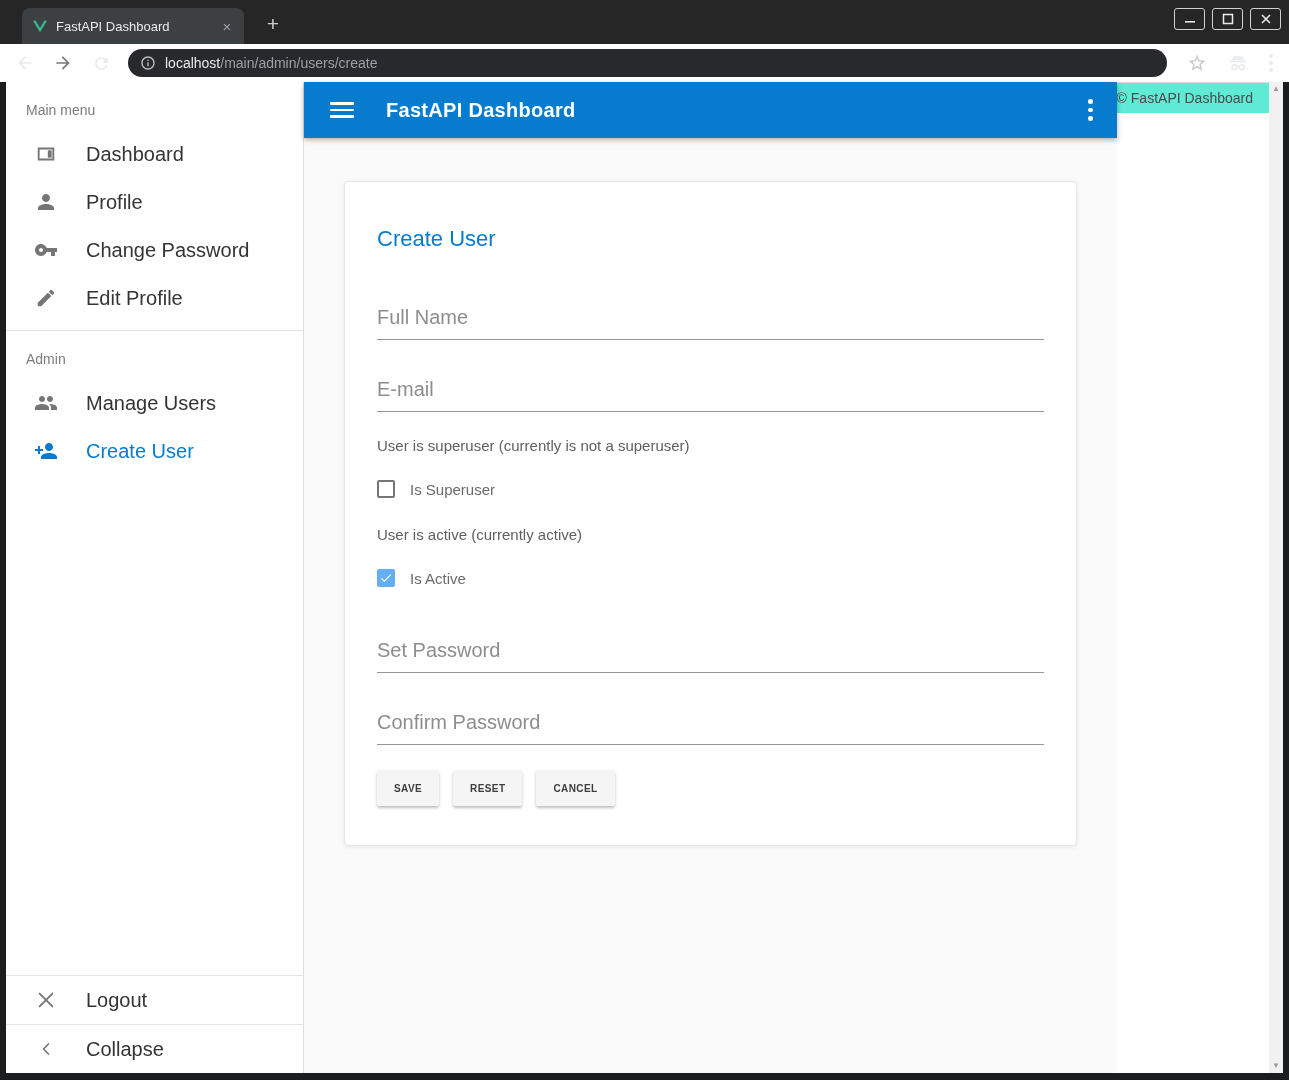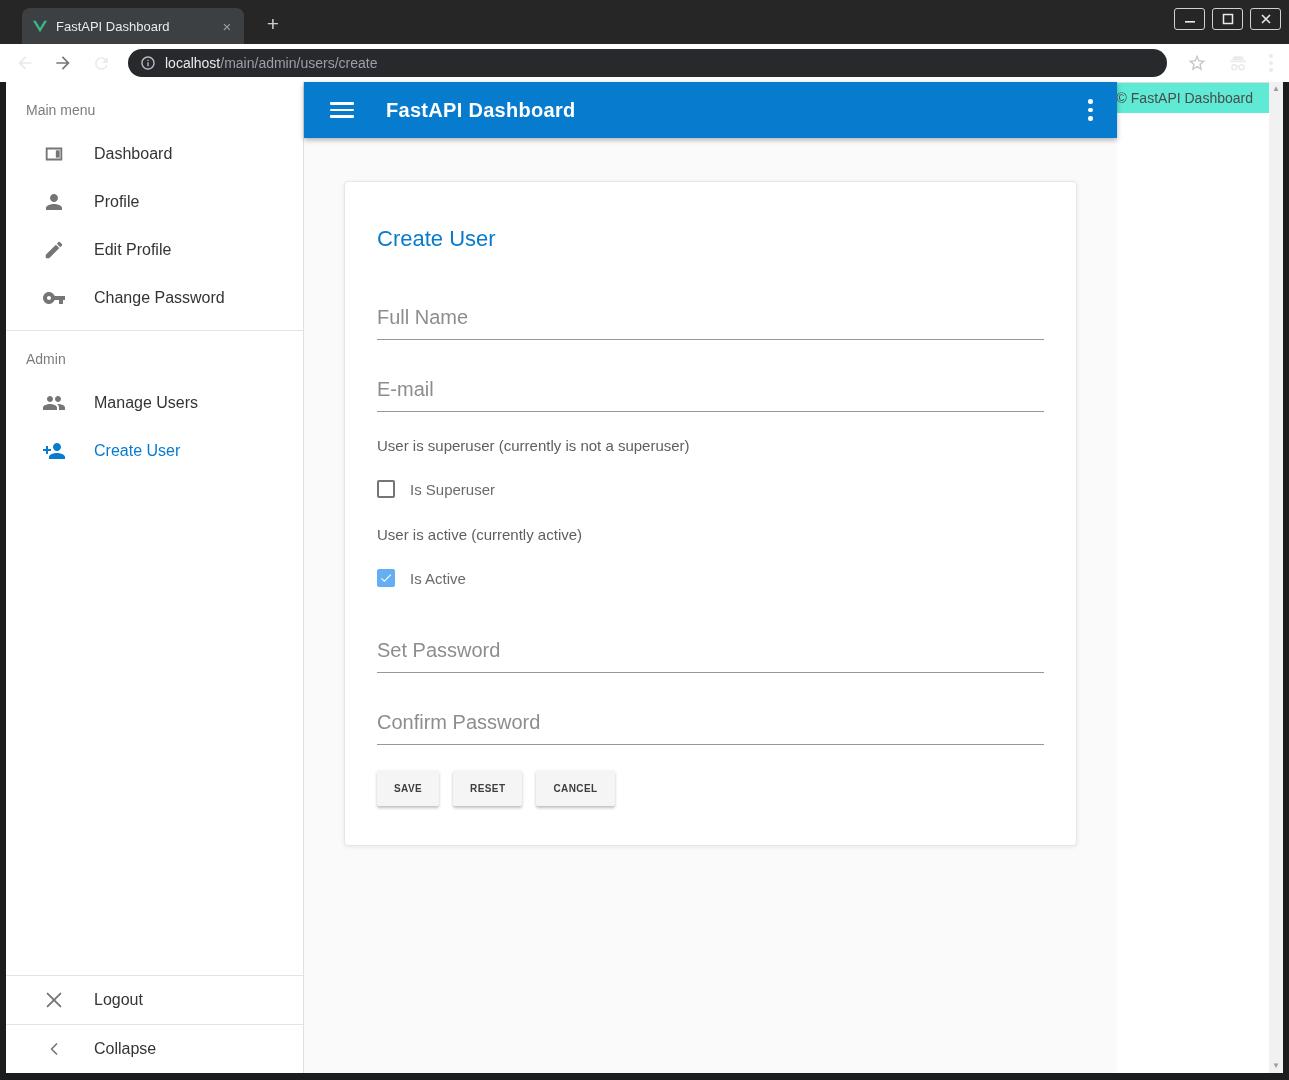--- a/index.html
+++ b/index.html
@@ -35,21 +35,21 @@
   .page-col { flex:1; display:flex; min-width:0; }
   .content-row { flex:1; display:flex; min-height:0; }
 
   
   .scrollbar { width:14px; background:#f1f1f1; display:flex; flex-direction:column; justify-content:space-between; align-items:center; padding:3px 0; flex-shrink:0; }
   .scroll-arrow { color:#9d9d9d; font-size:8px; line-height:8px; }
 
   
   .sidebar { width:298px; background:#fff; border-right:1px solid #e0e0e0; display:flex; flex-direction:column; flex-shrink:0; }
   .sb-subheader { padding:20px 0 12px 20px; color:#7c7c7c; font-size:14px; }
-  .sb-item { height:48px; display:flex; align-items:center; padding-left:36px; gap:28px; color:#343434; font-size:16px; cursor:pointer; }
+  .sb-item { height:48px; display:flex; align-items:center; padding-left:28px; gap:28px; color:#343434; font-size:20px; cursor:pointer; }
   .sb-item .sb-icon { width:24px; height:24px; flex-shrink:0; display:flex; align-items:center; justify-content:center; }
   .sb-item.active { color:#077bce; }
   .sb-divider { border-top:1px solid #e4e4e4; margin-top:8px; }
   .sb-spacer { flex:1; }
 
   
   .main-area { flex:1; background:#fafafa; display:flex; flex-direction:column; min-width:0; }
   .appbar { height:56px; background:#077bce; display:flex; align-items:center; padding:0 14px 0 26px; box-shadow:0 2px 5px rgba(0,0,0,0.3); position:relative; z-index:2; flex-shrink:0; }
   .hamburger { width:24px; display:flex; flex-direction:column; gap:4px; cursor:pointer; }
   .hamburger span { display:block; height:2.5px; background:#fff; border-radius:1px; }
@@ -186,34 +186,34 @@
             <span class="sb-icon">
               <svg width="24" height="24" viewBox="0 0 24 24" fill="#757575">
                   <path d="M12 12c2.21 0 4-1.79 4-4s-1.79-4-4-4-4 1.79-4 4 1.79 4 4 4zm0 2c-2.67 0-8 1.34-8 4v2h16v-2c0-2.66-5.33-4-8-4z"></path>
                 </svg>
             </span>
             <span>Profile</span>
           </div>
 
           <div class="sb-item">
             <span class="sb-icon">
+              <svg width="24" height="24" viewBox="0 0 24 24" fill="#757575">
+                  <path d="M12.65 10C11.83 7.67 9.61 6 7 6c-3.31 0-6 2.69-6 6s2.69 6 6 6c2.61 0 4.83-1.67 5.65-4H17v4h4v-4h2v-4H12.65zM7 14c-1.1 0-2-.9-2-2s.9-2 2-2 2 .9 2 2-.9 2-2 2z"></path>
+                </svg>
+            </span>
+            <span>Change Password</span>
+          </div>
+
+          <div class="sb-item">
+            <span class="sb-icon">
               <svg width="22" height="22" viewBox="0 0 24 24" fill="#757575">
                   <path d="M3 17.25V21h3.75L17.81 9.94l-3.75-3.75L3 17.25zM20.71 7.04c.39-.39.39-1.02 0-1.41l-2.34-2.34c-.39-.39-1.02-.39-1.41 0l-1.83 1.83 3.75 3.75 1.83-1.83z"></path>
                 </svg>
             </span>
             <span>Edit Profile</span>
-          </div>
-
-          <div class="sb-item">
-            <span class="sb-icon">
-              <svg width="24" height="24" viewBox="0 0 24 24" fill="#757575">
-                  <path d="M12.65 10C11.83 7.67 9.61 6 7 6c-3.31 0-6 2.69-6 6s2.69 6 6 6c2.61 0 4.83-1.67 5.65-4H17v4h4v-4h2v-4H12.65zM7 14c-1.1 0-2-.9-2-2s.9-2 2-2 2 .9 2 2-.9 2-2 2z"></path>
-                </svg>
-            </span>
-            <span>Change Password</span>
           </div>
 
           <div class="sb-divider"></div>
           <div class="sb-subheader">Admin</div>
 
           <div class="sb-item">
             <span class="sb-icon">
               <svg width="24" height="24" viewBox="0 0 24 24" fill="#757575">
                   <path d="M16 11c1.66 0 2.99-1.34 2.99-3S17.66 5 16 5c-1.66 0-3 1.34-3 3s1.34 3 3 3zm-8 0c1.66 0 2.99-1.34 2.99-3S9.66 5 8 5C6.34 5 5 6.34 5 8s1.34 3 3 3zm0 2c-2.33 0-7 1.17-7 3.5V19h14v-2.5c0-2.33-4.67-3.5-7-3.5zm8 0c-.29 0-.62.02-.97.05 1.16.84 1.97 1.97 1.97 3.45V19h6v-2.5c0-2.33-4.67-3.5-7-3.5z"></path>
                 </svg>

